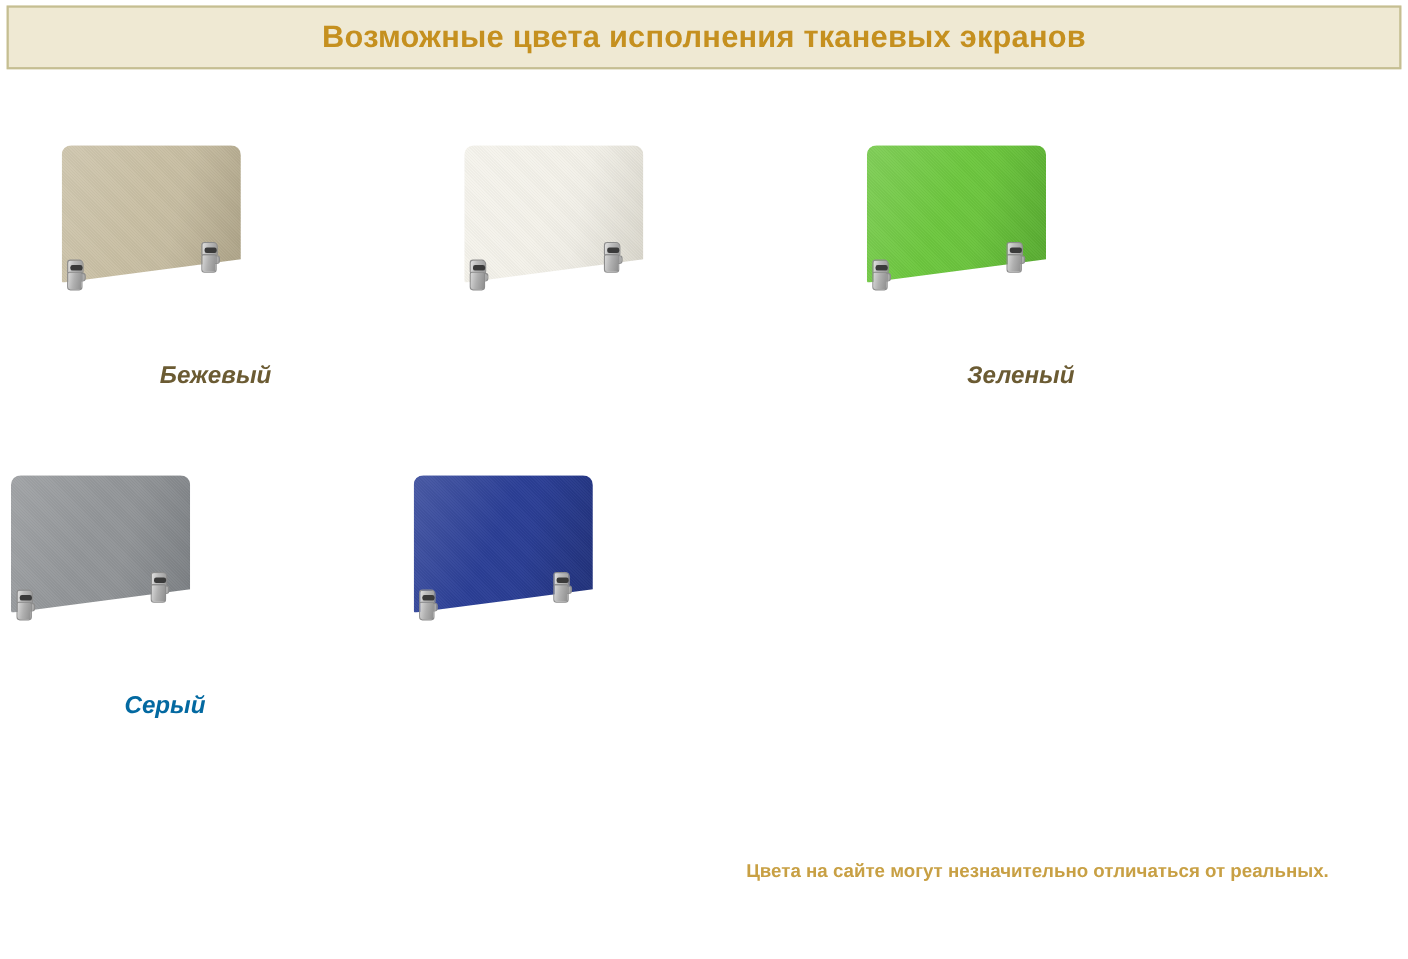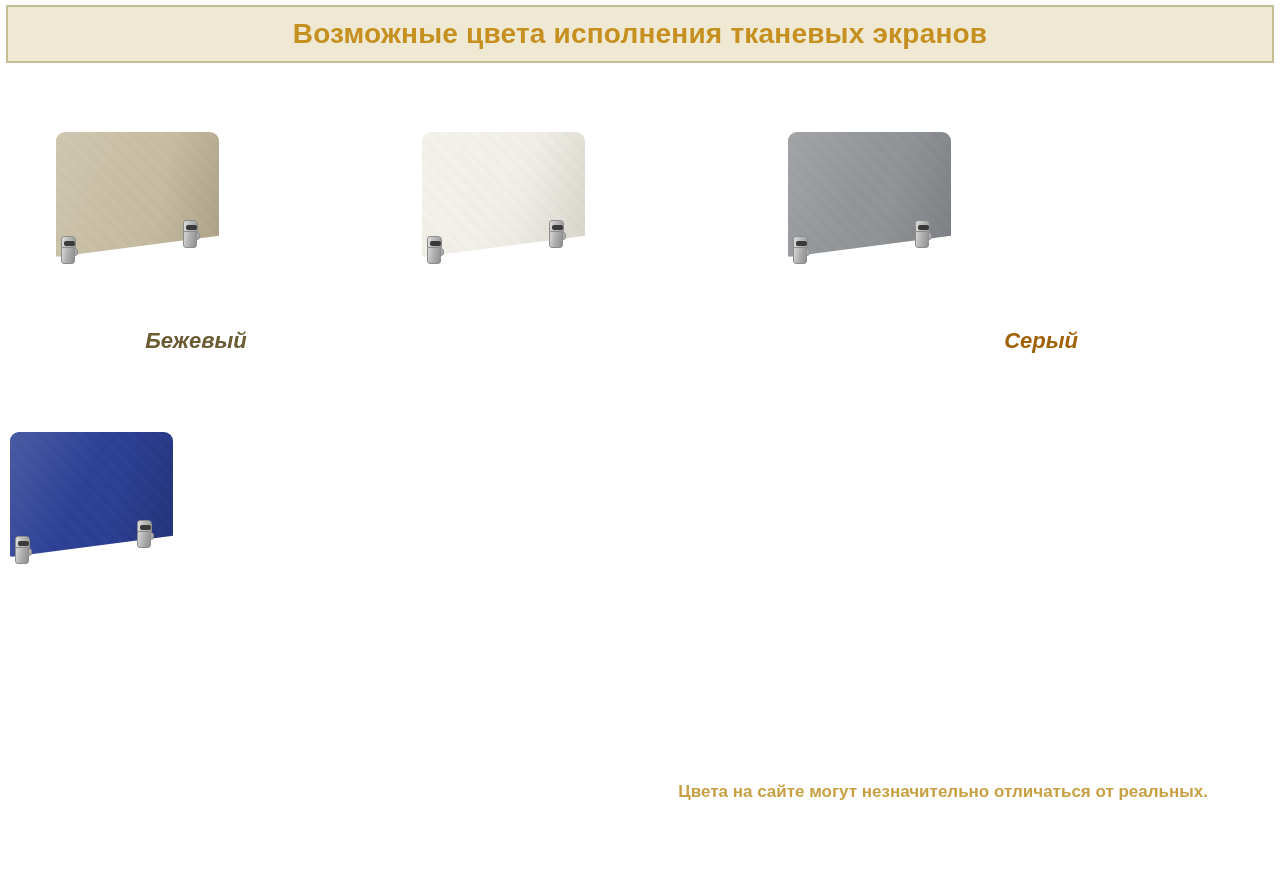--- a/index.html
+++ b/index.html
@@ -223,39 +223,59 @@
         <div class="panel-weave"></div>
         <div class="panel-rounded-top"></div>
         <div class="clamp" style="left: 136px; top: 88px;">
           <div class="clamp-top"></div>
           <div class="clamp-arm"></div>
           <div class="clamp-slot"></div>
           <div class="clamp-body"></div>
         </div>
       </div>
     </div>
+    <div class="swatch-cell col-2">
+      <div class="panel-stage">
+        <div class="clamp" style="left: 14px; top: 104px;">
+          <div class="clamp-top"></div>
+          <div class="clamp-arm"></div>
+          <div class="clamp-slot"></div>
+          <div class="clamp-body"></div>
+        </div>
+        <div class="panel-body" style="background: linear-gradient(103deg, rgb(109, 199, 63) 0%, rgb(109, 199, 63) 62%, rgb(92, 178, 51) 100%);"></div>
+        <div class="panel-weave"></div>
+        <div class="panel-rounded-top"></div>
+        <div class="clamp" style="left: 136px; top: 88px;">
+          <div class="clamp-top"></div>
+          <div class="clamp-arm"></div>
+          <div class="clamp-slot"></div>
+          <div class="clamp-body"></div>
+        </div>
+      </div>
+      <div class="swatch-label" style="color: rgb(107, 91, 51);">Зеленый</div>
+    </div>
     <div class="swatch-cell col-1">
       <div class="panel-stage">
         <div class="clamp" style="left: 14px; top: 104px;">
           <div class="clamp-top"></div>
           <div class="clamp-arm"></div>
           <div class="clamp-slot"></div>
           <div class="clamp-body"></div>
         </div>
         <div class="panel-body" style="background: linear-gradient(103deg, rgb(147, 150, 153) 0%, rgb(147, 150, 153) 62%, rgb(130, 134, 138) 100%);"></div>
         <div class="panel-weave"></div>
         <div class="panel-rounded-top"></div>
         <div class="clamp" style="left: 136px; top: 88px;">
           <div class="clamp-top"></div>
           <div class="clamp-arm"></div>
           <div class="clamp-slot"></div>
           <div class="clamp-body"></div>
         </div>
       </div>
-      <div class="swatch-label" style="color: #a16207; text-align: right;">Серый</div>
+      <div class="swatch-label" style="color: #0369a1;">Серый</div>
     </div>
     <div class="swatch-cell col-2">
       <div class="panel-stage">
         <div class="clamp" style="left: 14px; top: 104px;">
           <div class="clamp-top"></div>
           <div class="clamp-arm"></div>
           <div class="clamp-slot"></div>
           <div class="clamp-body"></div>
         </div>
         <div class="panel-body" style="background: linear-gradient(103deg, rgb(43, 63, 150) 0%, rgb(43, 63, 150) 62%, rgb(35, 52, 128) 100%);"></div>

